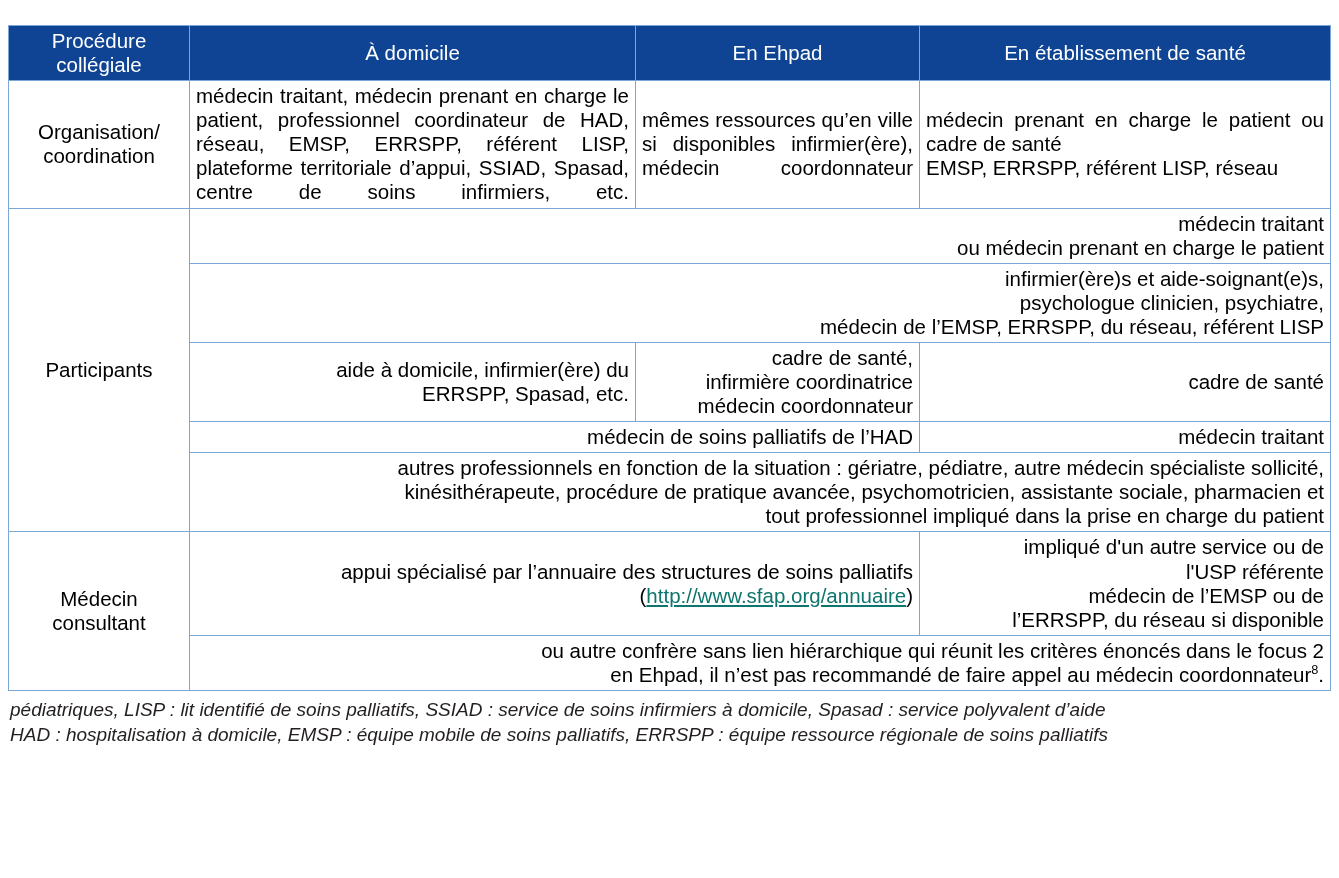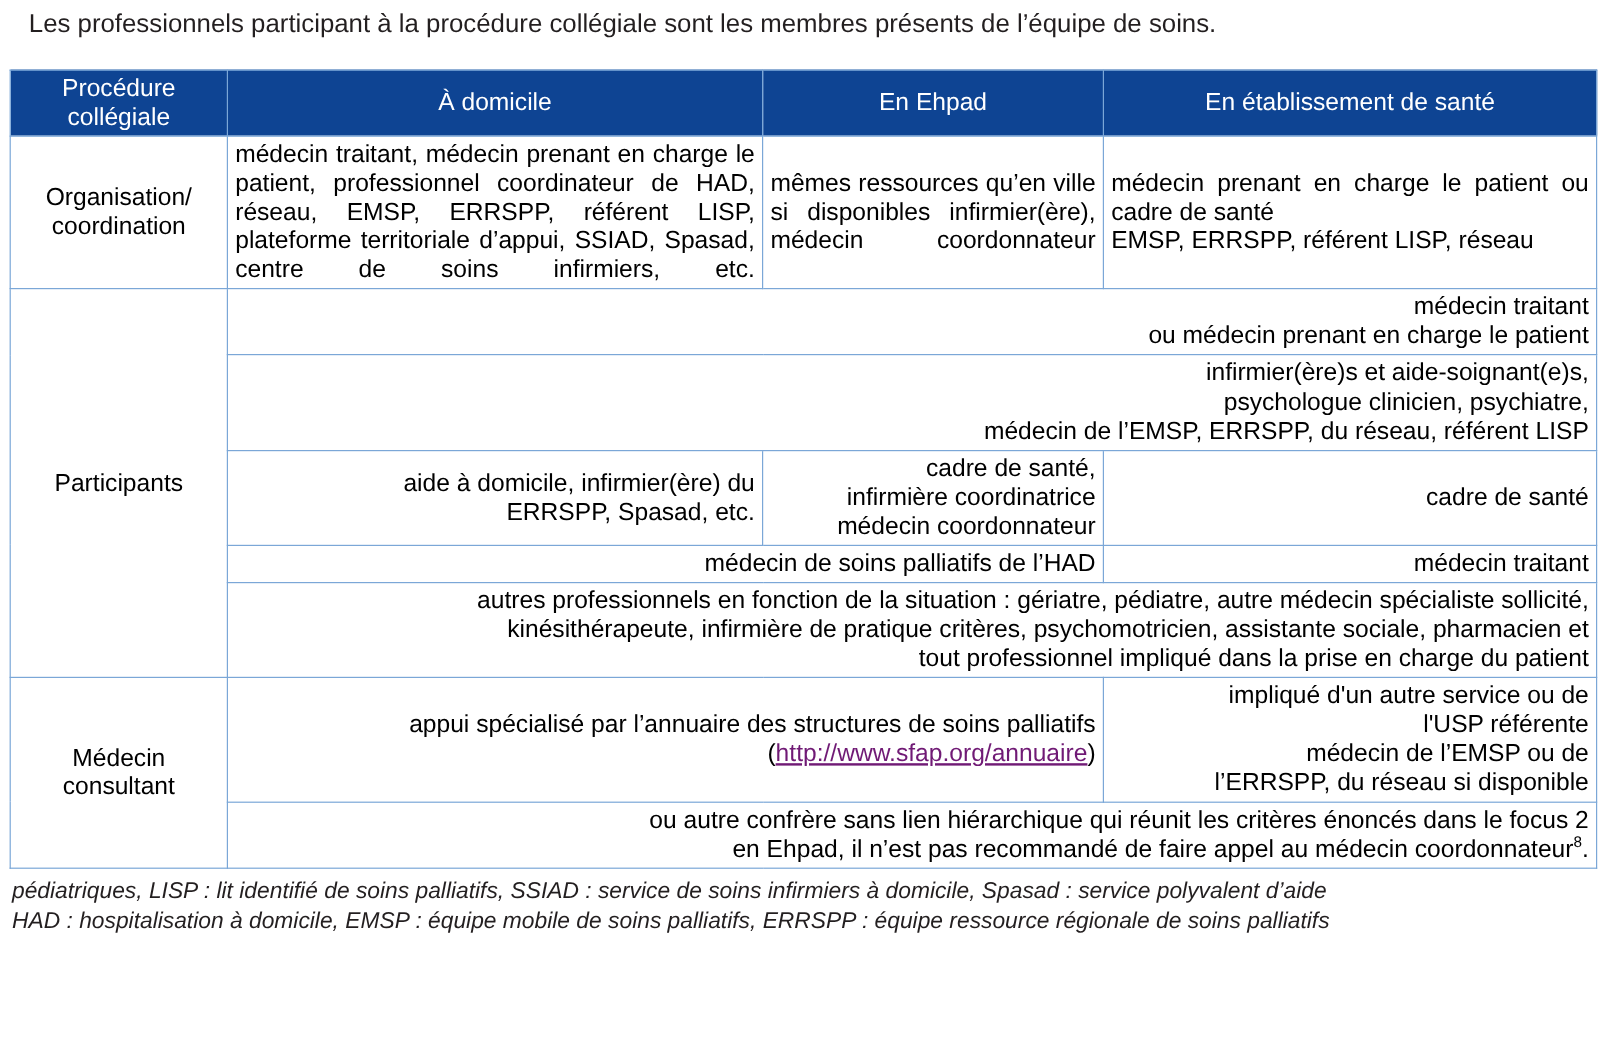--- a/index.html
+++ b/index.html
@@ -79,39 +79,38 @@
     text-align: justify;
     text-align-last: left;
     vertical-align: top;
     padding: 6px 9px 6px 9px;
   }
   td.ctr {
     text-align: right;
     vertical-align: middle;
   }
   .link {
-    color: #701a75;
+    color: #0f766e;
     text-decoration: underline;
   }
   sup { font-size: 0.62em; vertical-align: super; line-height: 0; }
   .legend {
     font-style: italic;
     font-size: 19px;
     line-height: 1.32;
     padding: 6px 14px 0 10px;
     color: #231f20;
   }
   .cellline { display: block; }
 </style>
 </head>
 <body>
 
 <div class="page">
 
-  <div class="intro">Les professionnels participant à la procédure collégiale sont les membres présents de l’équipe de soins.</div>
 
   <table class="ct">
     <colgroup>
       <col class="c1">
         <col class="c2">
         <col class="c3">
         <col class="c4">
     </colgroup>
 
     <thead>
@@ -171,21 +170,21 @@
       </tr>
 
       <tr>
         <td class="ctr" colspan="2">médecin de soins palliatifs de l’HAD</td>
         <td class="ctr">médecin traitant</td>
       </tr>
 
       <tr>
         <td class="ctr" colspan="3">
           <span class="cellline">autres professionnels en fonction de la situation : gériatre, pédiatre, autre médecin spécialiste sollicité,</span>
-          <span class="cellline">kinésithérapeute, infirmière de pratique critères, psychomotricien, assistante sociale, pharmacien et</span>
+          <span class="cellline">kinésithérapeute, procédure de pratique avancée, psychomotricien, assistante sociale, pharmacien et</span>
           <span class="cellline">tout professionnel impliqué dans la prise en charge du patient</span>
         </td>
       </tr>
 
       <tr>
         <td class="rowlabel" rowspan="2">
           <span class="cellline">Médecin</span>
           <span class="cellline">consultant</span>
         </td>
         <td class="ctr" colspan="2">

